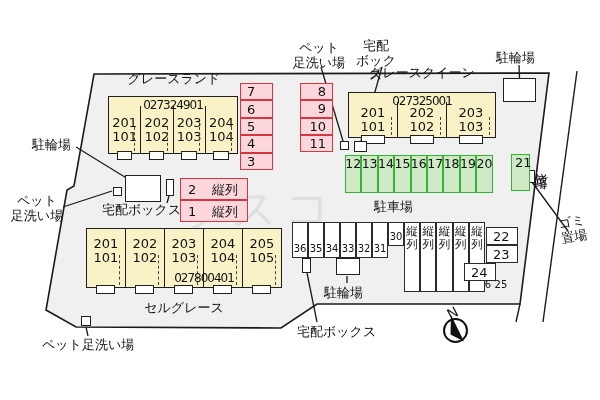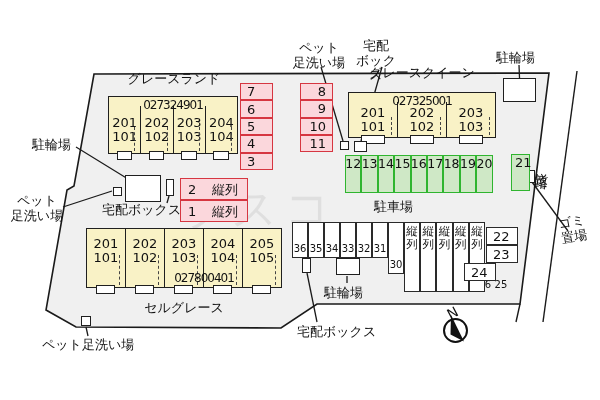--- a/index.html
+++ b/index.html
@@ -234,21 +234,21 @@
     <div class="pcell green num-top" style="left: 443.4px; top: 155px; width: 16.4px; height: 38px;">18</div>
     <div class="pcell green num-top" style="left: 459.8px; top: 155px; width: 16.4px; height: 38px;">19</div>
     <div class="pcell green num-top" style="left: 476.2px; top: 155px; width: 16.4px; height: 38px;">20</div>
     <div class="pcell green num-topleft" style="left: 511px; top: 106px; width: 19px; height: 37px; margin-top: 48px;">21</div>
     <div class="pcell white num-bottom" style="left: 292px; top: 222px; width: 16px; height: 36px;">36</div>
     <div class="pcell white num-bottom" style="left: 308px; top: 222px; width: 16px; height: 36px;">35</div>
     <div class="pcell white num-bottom" style="left: 324px; top: 222px; width: 16px; height: 36px;">34</div>
     <div class="pcell white num-bottom" style="left: 340px; top: 222px; width: 16px; height: 36px;">33</div>
     <div class="pcell white num-bottom" style="left: 356px; top: 222px; width: 16px; height: 36px; text-align: right;">32</div>
     <div class="pcell white num-bottom" style="left: 372px; top: 222px; width: 16px; height: 36px;">31</div>
-    <div class="pcell white num-bottom" style="left: 388px; top: 222px; width: 16px; height: 52px;">30</div>
+    <div class="pcell white num-bottom" style="left: 388px; top: 222px; width: 16px; height: 24px;">30</div>
     <div class="pcell white tandem-col" style="left: 404px; top: 222px; width: 16.2px; height: 70px;">
       <div class="vlab">
         <span>縦</span>
         <span>列</span>
       </div>
       <div class="tnum">29</div>
     </div>
     <div class="pcell white tandem-col" style="left: 420.2px; top: 222px; width: 16.2px; height: 70px;">
       <div class="vlab">
         <span>縦</span>

